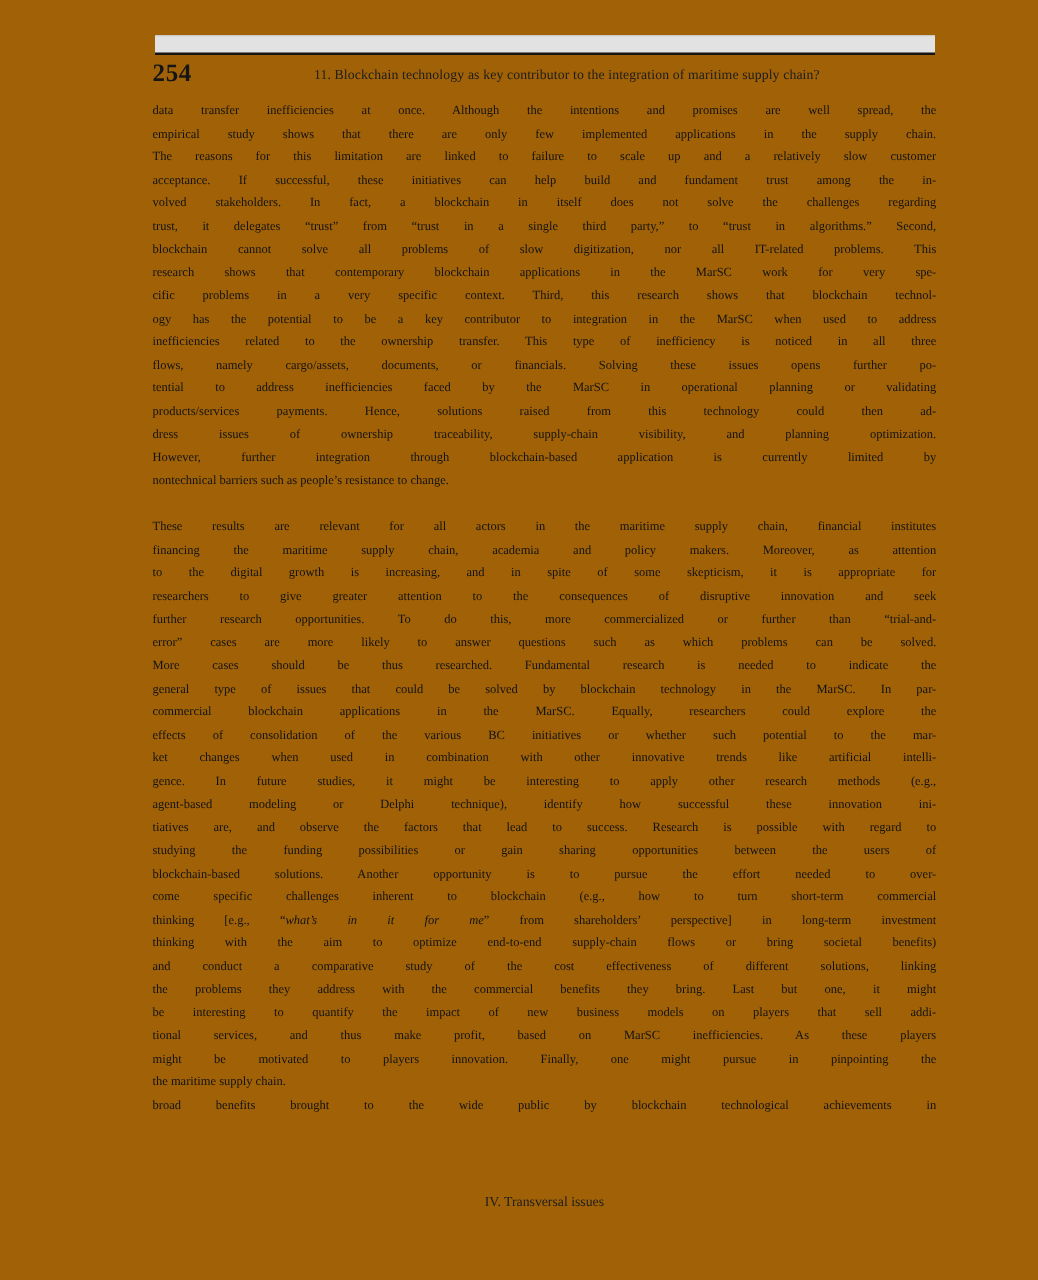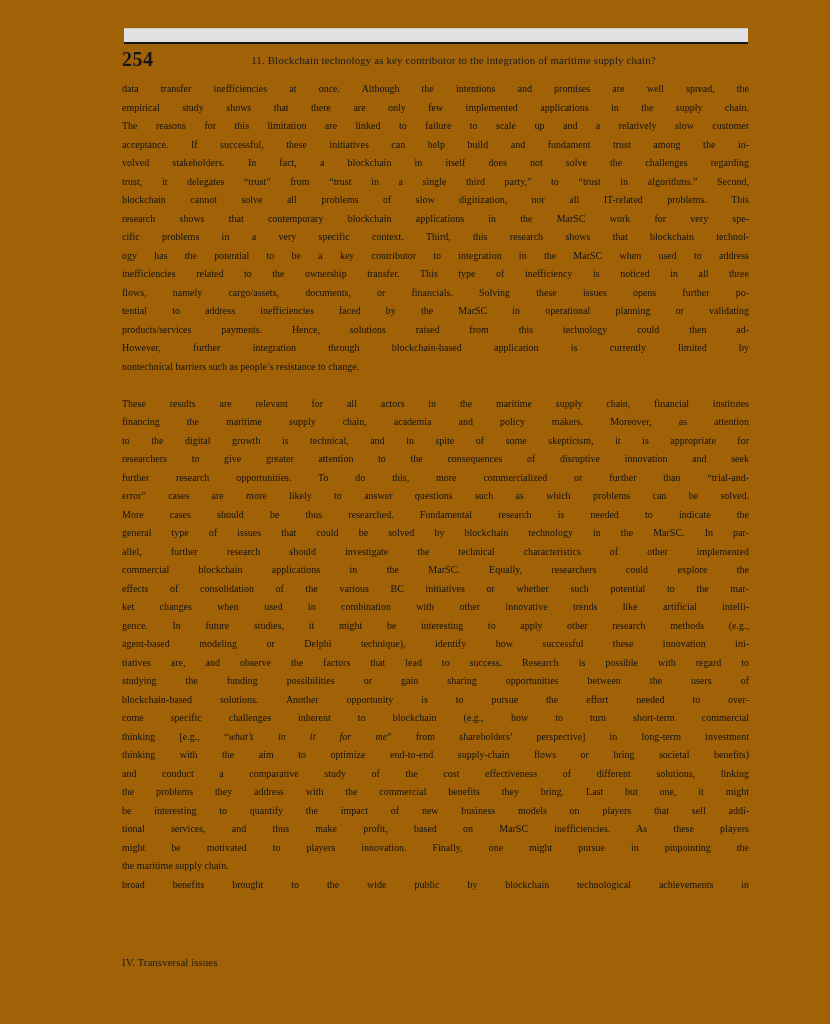--- a/index.html
+++ b/index.html
@@ -62,20 +62,21 @@
     white-space: normal;
   }
   .line.last {
     text-align-last: left;
   }
   .section-footer {
     position: absolute;
     left: 122px;
     top: 956px;
     width: 627px;
+    text-align: center;
     font-size: 11px;
     color: #1c1c1c;
   }
 </style>
 </head>
 <body>
 
 <div class="page">
   <div class="header-rule"></div>
   <div class="page-number">254</div>
@@ -89,33 +90,33 @@
         <div class="line"><span>volved stakeholders. In fact, a blockchain in itself does not solve the challenges regarding</span></div>
         <div class="line"><span>trust, it delegates “trust” from “trust in a single third party,” to “trust in algorithms.” Second,</span></div>
         <div class="line"><span>blockchain cannot solve all problems of slow digitization, nor all IT-related problems. This</span></div>
         <div class="line"><span>research shows that contemporary blockchain applications in the MarSC work for very spe-</span></div>
         <div class="line"><span>cific problems in a very specific context. Third, this research shows that blockchain technol-</span></div>
         <div class="line"><span>ogy has the potential to be a key contributor to integration in the MarSC when used to address</span></div>
         <div class="line"><span>inefficiencies related to the ownership transfer. This type of inefficiency is noticed in all three</span></div>
         <div class="line"><span>flows, namely cargo/assets, documents, or financials. Solving these issues opens further po-</span></div>
         <div class="line"><span>tential to address inefficiencies faced by the MarSC in operational planning or validating</span></div>
         <div class="line"><span>products/services payments. Hence, solutions raised from this technology could then ad-</span></div>
+        <div class="line"><span>dress issues of ownership traceability, supply-chain visibility, and planning optimization.</span></div>
         <div class="line"><span>However, further integration through blockchain-based application is currently limited by</span></div>
         <div class="line last"><span>nontechnical barriers such as people’s resistance to change.</span></div>
       </div>
       <div class="paragraph">
         <div class="line"><span>These results are relevant for all actors in the maritime supply chain, financial institutes</span></div>
         <div class="line"><span>financing the maritime supply chain, academia and policy makers. Moreover, as attention</span></div>
-        <div class="line"><span>to the digital growth is technical, and in spite of some skepticism, it is appropriate for</span></div>
+        <div class="line"><span>to the digital growth is increasing, and in spite of some skepticism, it is appropriate for</span></div>
         <div class="line"><span>researchers to give greater attention to the consequences of disruptive innovation and seek</span></div>
         <div class="line"><span>further research opportunities. To do this, more commercialized or further than “trial-and-</span></div>
         <div class="line"><span>error” cases are more likely to answer questions such as which problems can be solved.</span></div>
         <div class="line"><span>More cases should be thus researched. Fundamental research is needed to indicate the</span></div>
         <div class="line"><span>general type of issues that could be solved by blockchain technology in the MarSC. In par-</span></div>
-        <div class="line"><span>allel, further research should investigate the technical characteristics of other implemented</span></div>
         <div class="line"><span>commercial blockchain applications in the MarSC. Equally, researchers could explore the</span></div>
         <div class="line"><span>effects of consolidation of the various BC initiatives or whether such potential to the mar-</span></div>
         <div class="line"><span>ket changes when used in combination with other innovative trends like artificial intelli-</span></div>
         <div class="line"><span>gence. In future studies, it might be interesting to apply other research methods (e.g.,</span></div>
         <div class="line"><span>agent-based modeling or Delphi technique), identify how successful these innovation ini-</span></div>
         <div class="line"><span>tiatives are, and observe the factors that lead to success. Research is possible with regard to</span></div>
         <div class="line"><span>studying the funding possibilities or gain sharing opportunities between the users of</span></div>
         <div class="line"><span>blockchain-based solutions. Another opportunity is to pursue the effort needed to over-</span></div>
         <div class="line"><span>come specific challenges inherent to blockchain (e.g., how to turn short-term commercial</span></div>
         <div class="line"><span>thinking [e.g., “</span><i>what’s in it for me</i><span>” from shareholders’ perspective] in long-term investment</span></div>

